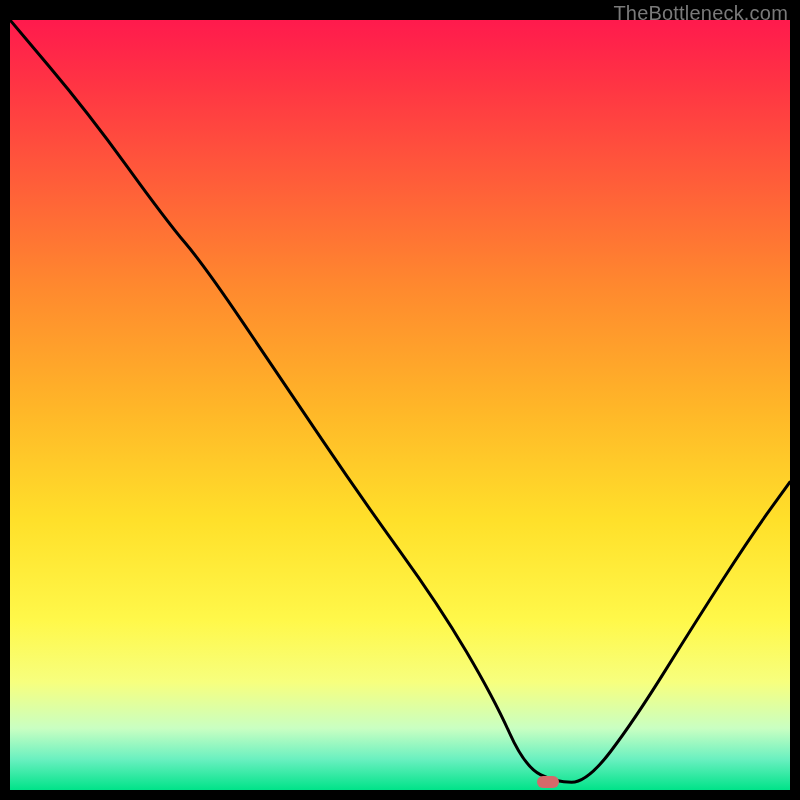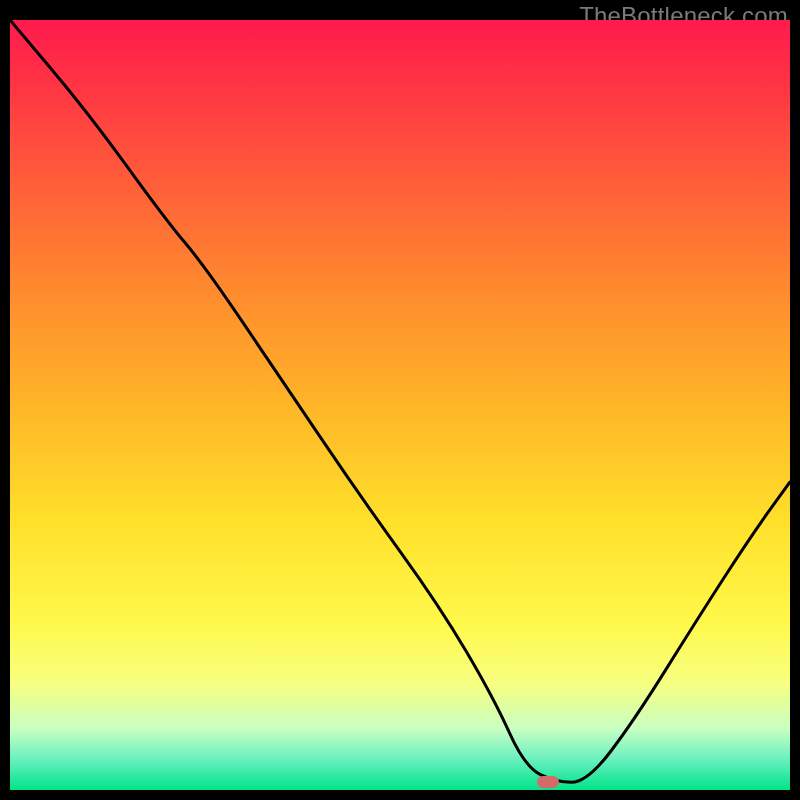--- a/index.html
+++ b/index.html
@@ -52,21 +52,21 @@
     height: 12px;
     border-radius: 6px;
     background: #d46a6a;
     transform: translate(-50%, -50%);
   }
   .watermark {
     position: absolute;
     top: 2px;
     right: 12px;
     color: #7a7a7a;
-    font-size: 24px;
+    font-size: 20px;
     font-weight: 500;
     letter-spacing: 0.2px;
   }
 </style>
 </head>
 <body>
 
 <div class="watermark">TheBottleneck.com</div>
 
 <div class="frame">

